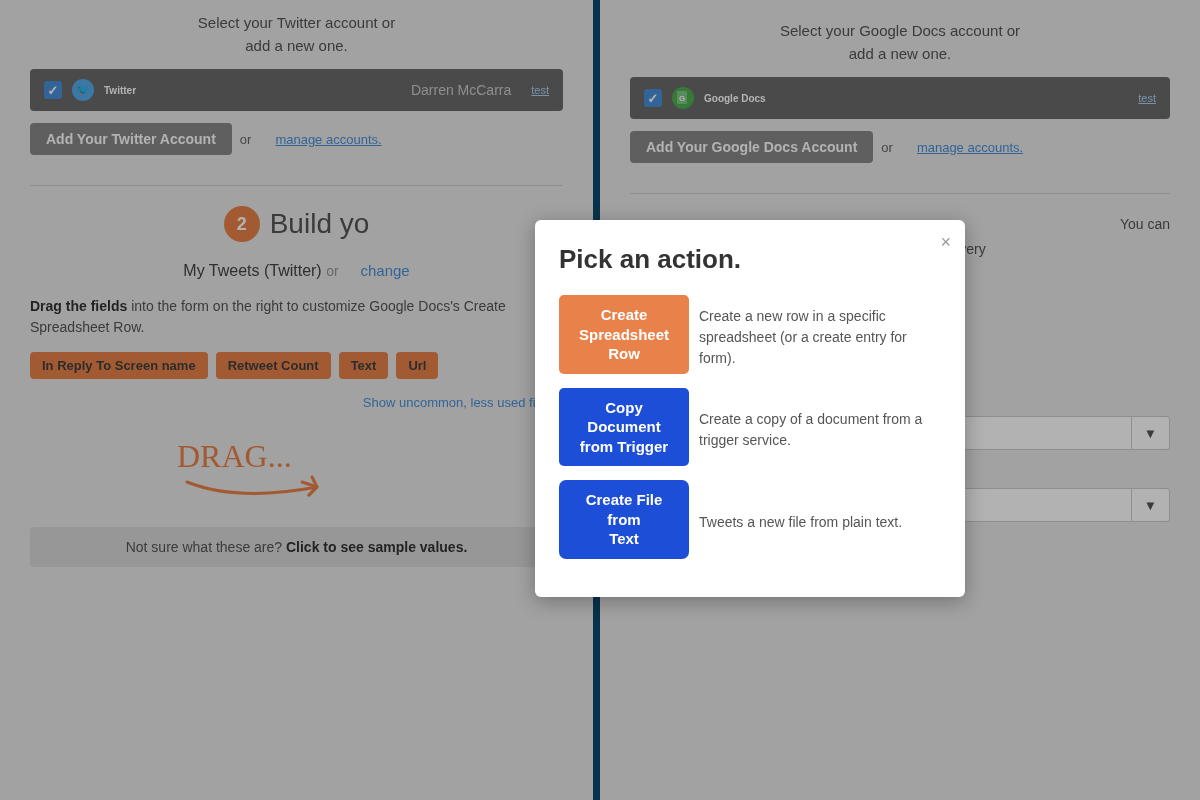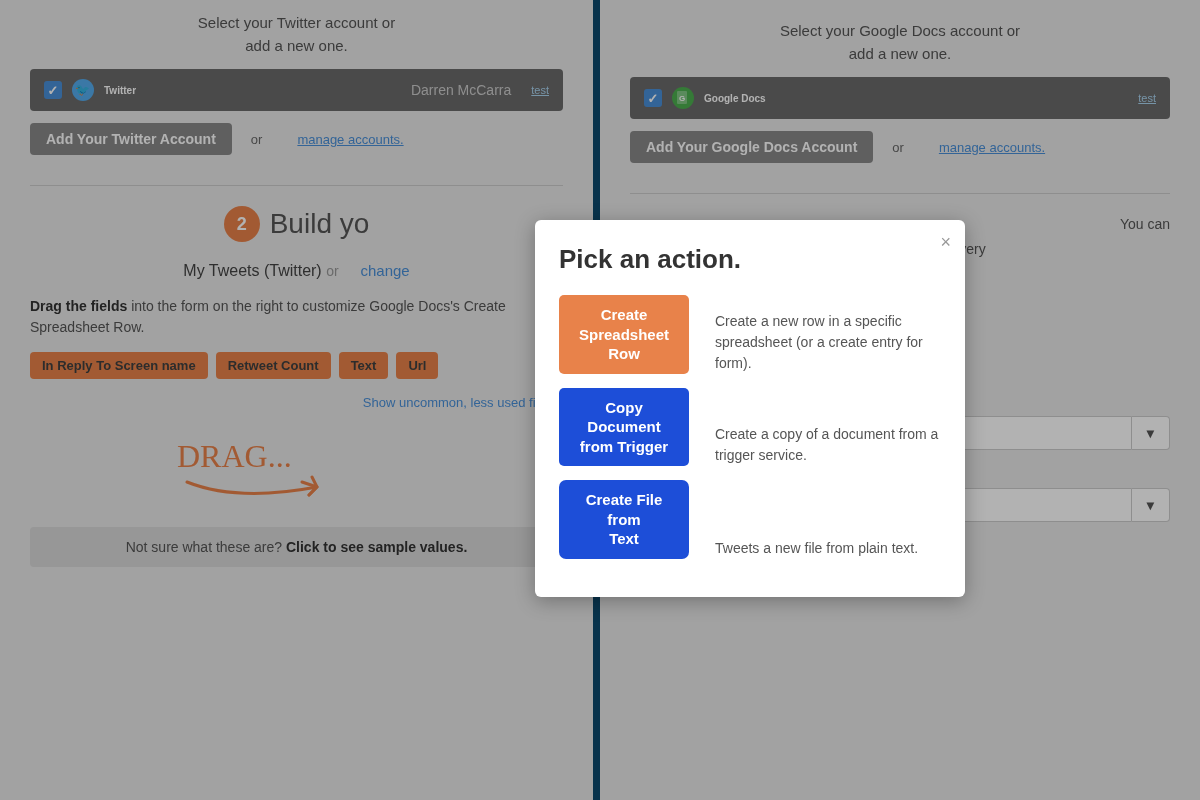--- a/index.html
+++ b/index.html
@@ -107,21 +107,21 @@
     .account-test {
       color: #aad4f0;
       font-size: 11px;
       text-decoration: underline;
       cursor: pointer;
     }
 
     .add-account-row {
       display: flex;
       align-items: center;
-      gap: 19px;
+      gap: 8px;
       margin-bottom: 30px;
     }
 
     .add-account-btn {
       background: #888;
       color: white;
       border: none;
       border-radius: 4px;
       padding: 8px 16px;
       font-size: 14px;
@@ -336,22 +336,22 @@
 
     .modal-title {
       font-size: 26px;
       font-weight: bold;
       color: #333;
       margin-bottom: 20px;
     }
 
     .modal-action-row {
       display: flex;
-      align-items: flex-end;
-      gap: 26px;
+      align-items: center;
+      gap: 10px;
       margin-bottom: 14px;
     }
 
     .action-btn {
       width: 130px;
       min-height: 60px;
       border-radius: 5px;
       border: none;
       padding: 10px 14px;
       font-size: 15px;

